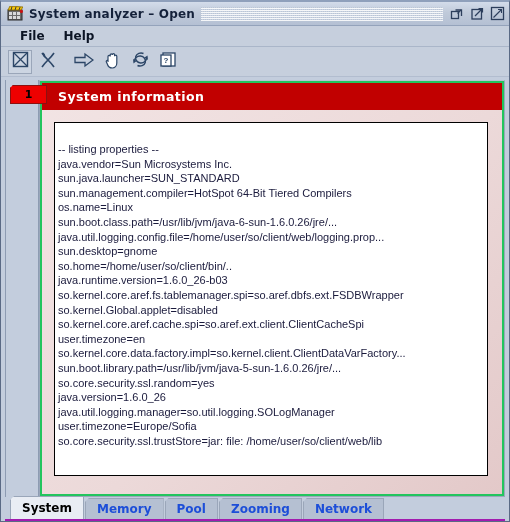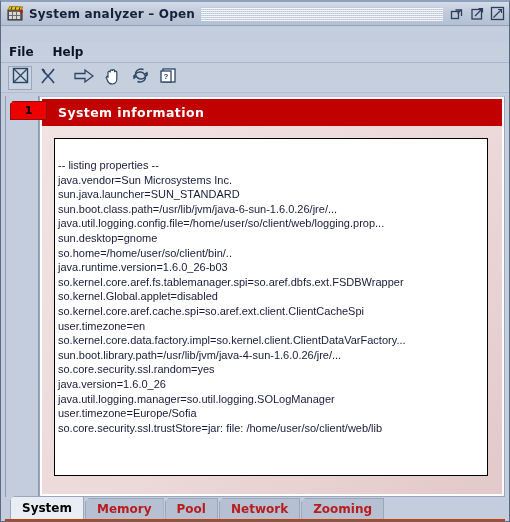--- a/index.html
+++ b/index.html
@@ -70,22 +70,21 @@
   .win-btn svg { display: block; }
 
   
   .menubar {
     height: 21px;
     box-sizing: border-box;
     display: flex;
     align-items: center;
     background: #c6cfdd;
     border-bottom: 1px solid #aab6c9;
-    padding-left: 4px;
-    margin-top: 16px;
+    padding-left: 15px;
   }
   .menu-item {
     font-size: 12px;
     font-weight: bold;
     color: #0b1424;
     padding: 1px 9px 2px 4px;
     margin-right: 6px;
     cursor: default;
   }
 
@@ -152,21 +151,21 @@
     display: flex;
     align-items: center;
     justify-content: center;
     box-sizing: border-box;
     z-index: 5;
     clip-path: polygon(0 3px, 3px 0, 100% 0, 100% 100%, 0 100%);
   }
   .panel {
     flex: 1 1 auto;
     min-width: 0;
-    background: #ffffff;
+    background: #22c55e;
     border: 1px solid #9aa6ba;
     border-top: 1px solid #b8c2d2;
     display: flex;
     flex-direction: column;
     box-sizing: border-box;
     position: relative;
   }
   .panel-inner {
     margin: 2px;
     flex: 1 1 auto;
@@ -211,30 +210,30 @@
 
   
   .tabstrip {
     height: 24px;
     flex: 0 0 24px;
     display: flex;
     align-items: flex-end;
     background: #c3cddd;
     padding-left: 5px;
     box-sizing: border-box;
-    border-bottom: 2px solid #c2410c;
+    border-bottom: 2px solid #a21caf;
   }
   .btab {
     height: 21px;
     display: flex;
     align-items: center;
     padding: 0 11px;
     font-size: 12px;
     font-weight: bold;
-    color: #b91c1c;
+    color: #1d4ed8;
     background: #b5c0d2;
     border: 1px solid #9aa6b9;
     border-bottom: none;
     margin-right: 1px;
     box-sizing: border-box;
     clip-path: polygon(0 4px, 4px 0, 100% 0, 100% 100%, 0 100%);
   }
   .btab.active {
     background: #e9edf4;
     color: #000000;
@@ -364,31 +363,33 @@
       <div class="panel">
         <div class="panel-inner">
           <div class="banner">
             <span>System information</span>
           </div>
           <div class="textwrap">
             <ul class="textlist" id="props-list">
                 <li>-- listing properties --</li>
                 <li>java.vendor=Sun Microsystems Inc.</li>
                 <li>sun.java.launcher=SUN_STANDARD</li>
+                <li>sun.management.compiler=HotSpot 64-Bit Tiered Compilers</li>
+                <li>os.name=Linux</li>
                 <li>sun.boot.class.path=/usr/lib/jvm/java-6-sun-1.6.0.26/jre/...</li>
                 <li>java.util.logging.config.file=/home/user/so/client/web/logging.prop...</li>
                 <li>sun.desktop=gnome</li>
                 <li>so.home=/home/user/so/client/bin/..</li>
                 <li>java.runtime.version=1.6.0_26-b03</li>
                 <li>so.kernel.core.aref.fs.tablemanager.spi=so.aref.dbfs.ext.FSDBWrapper</li>
                 <li>so.kernel.Global.applet=disabled</li>
                 <li>so.kernel.core.aref.cache.spi=so.aref.ext.client.ClientCacheSpi</li>
                 <li>user.timezone=en</li>
                 <li>so.kernel.core.data.factory.impl=so.kernel.client.ClientDataVarFactory...</li>
-                <li>sun.boot.library.path=/usr/lib/jvm/java-4-sun-1.6.0.26/jre/...</li>
+                <li>sun.boot.library.path=/usr/lib/jvm/java-5-sun-1.6.0.26/jre/...</li>
                 <li>so.core.security.ssl.random=yes</li>
                 <li>java.version=1.6.0_26</li>
                 <li>java.util.logging.manager=so.util.logging.SOLogManager</li>
                 <li>user.timezone=Europe/Sofia</li>
                 <li>so.core.security.ssl.trustStore=jar: file: /home/user/so/client/web/lib</li>
               </ul>
           </div>
         </div>
       </div>
     </div>
@@ -397,21 +398,21 @@
       <div class="btab active">
         <span>System</span>
       </div>
       <div class="btab">
         <span>Memory</span>
       </div>
       <div class="btab">
         <span>Pool</span>
       </div>
       <div class="btab">
+        <span>Zooming</span>
+      </div>
+      <div class="btab">
         <span>Network</span>
-      </div>
-      <div class="btab">
-        <span>Zooming</span>
       </div>
       <div class="tab-filler"></div>
     </div>
   </div>
 </div>
 
 </body></html>

